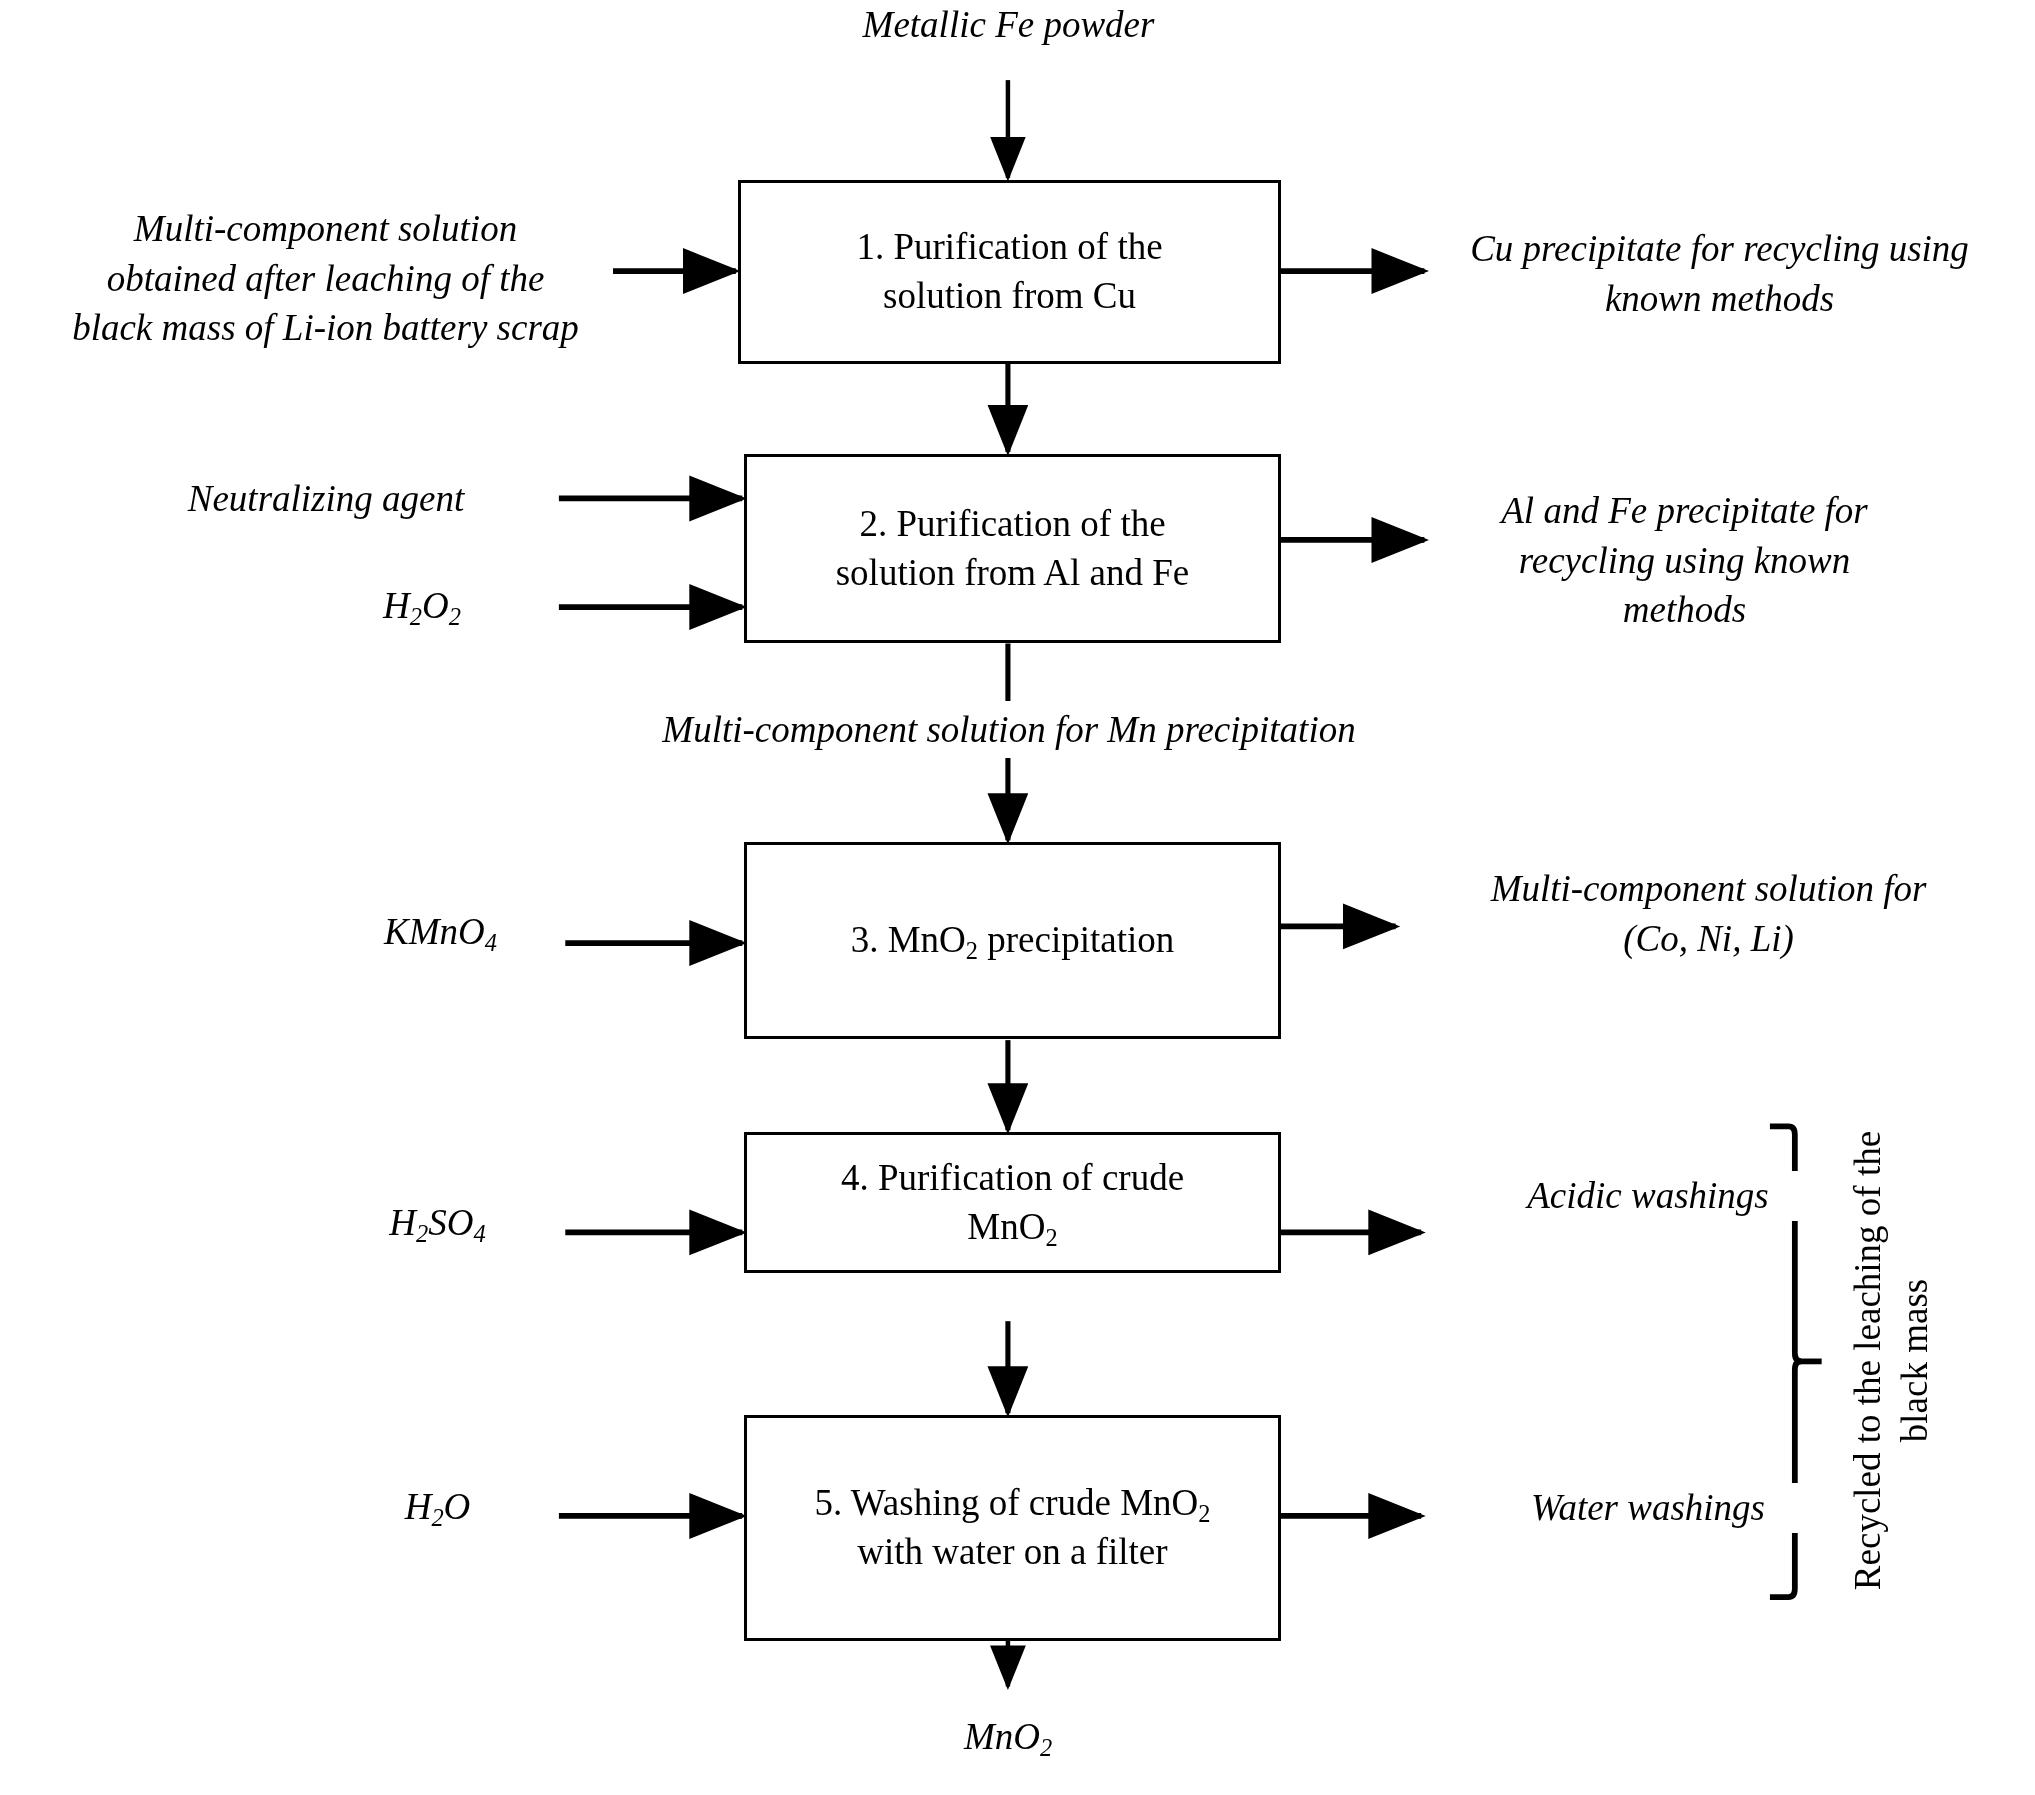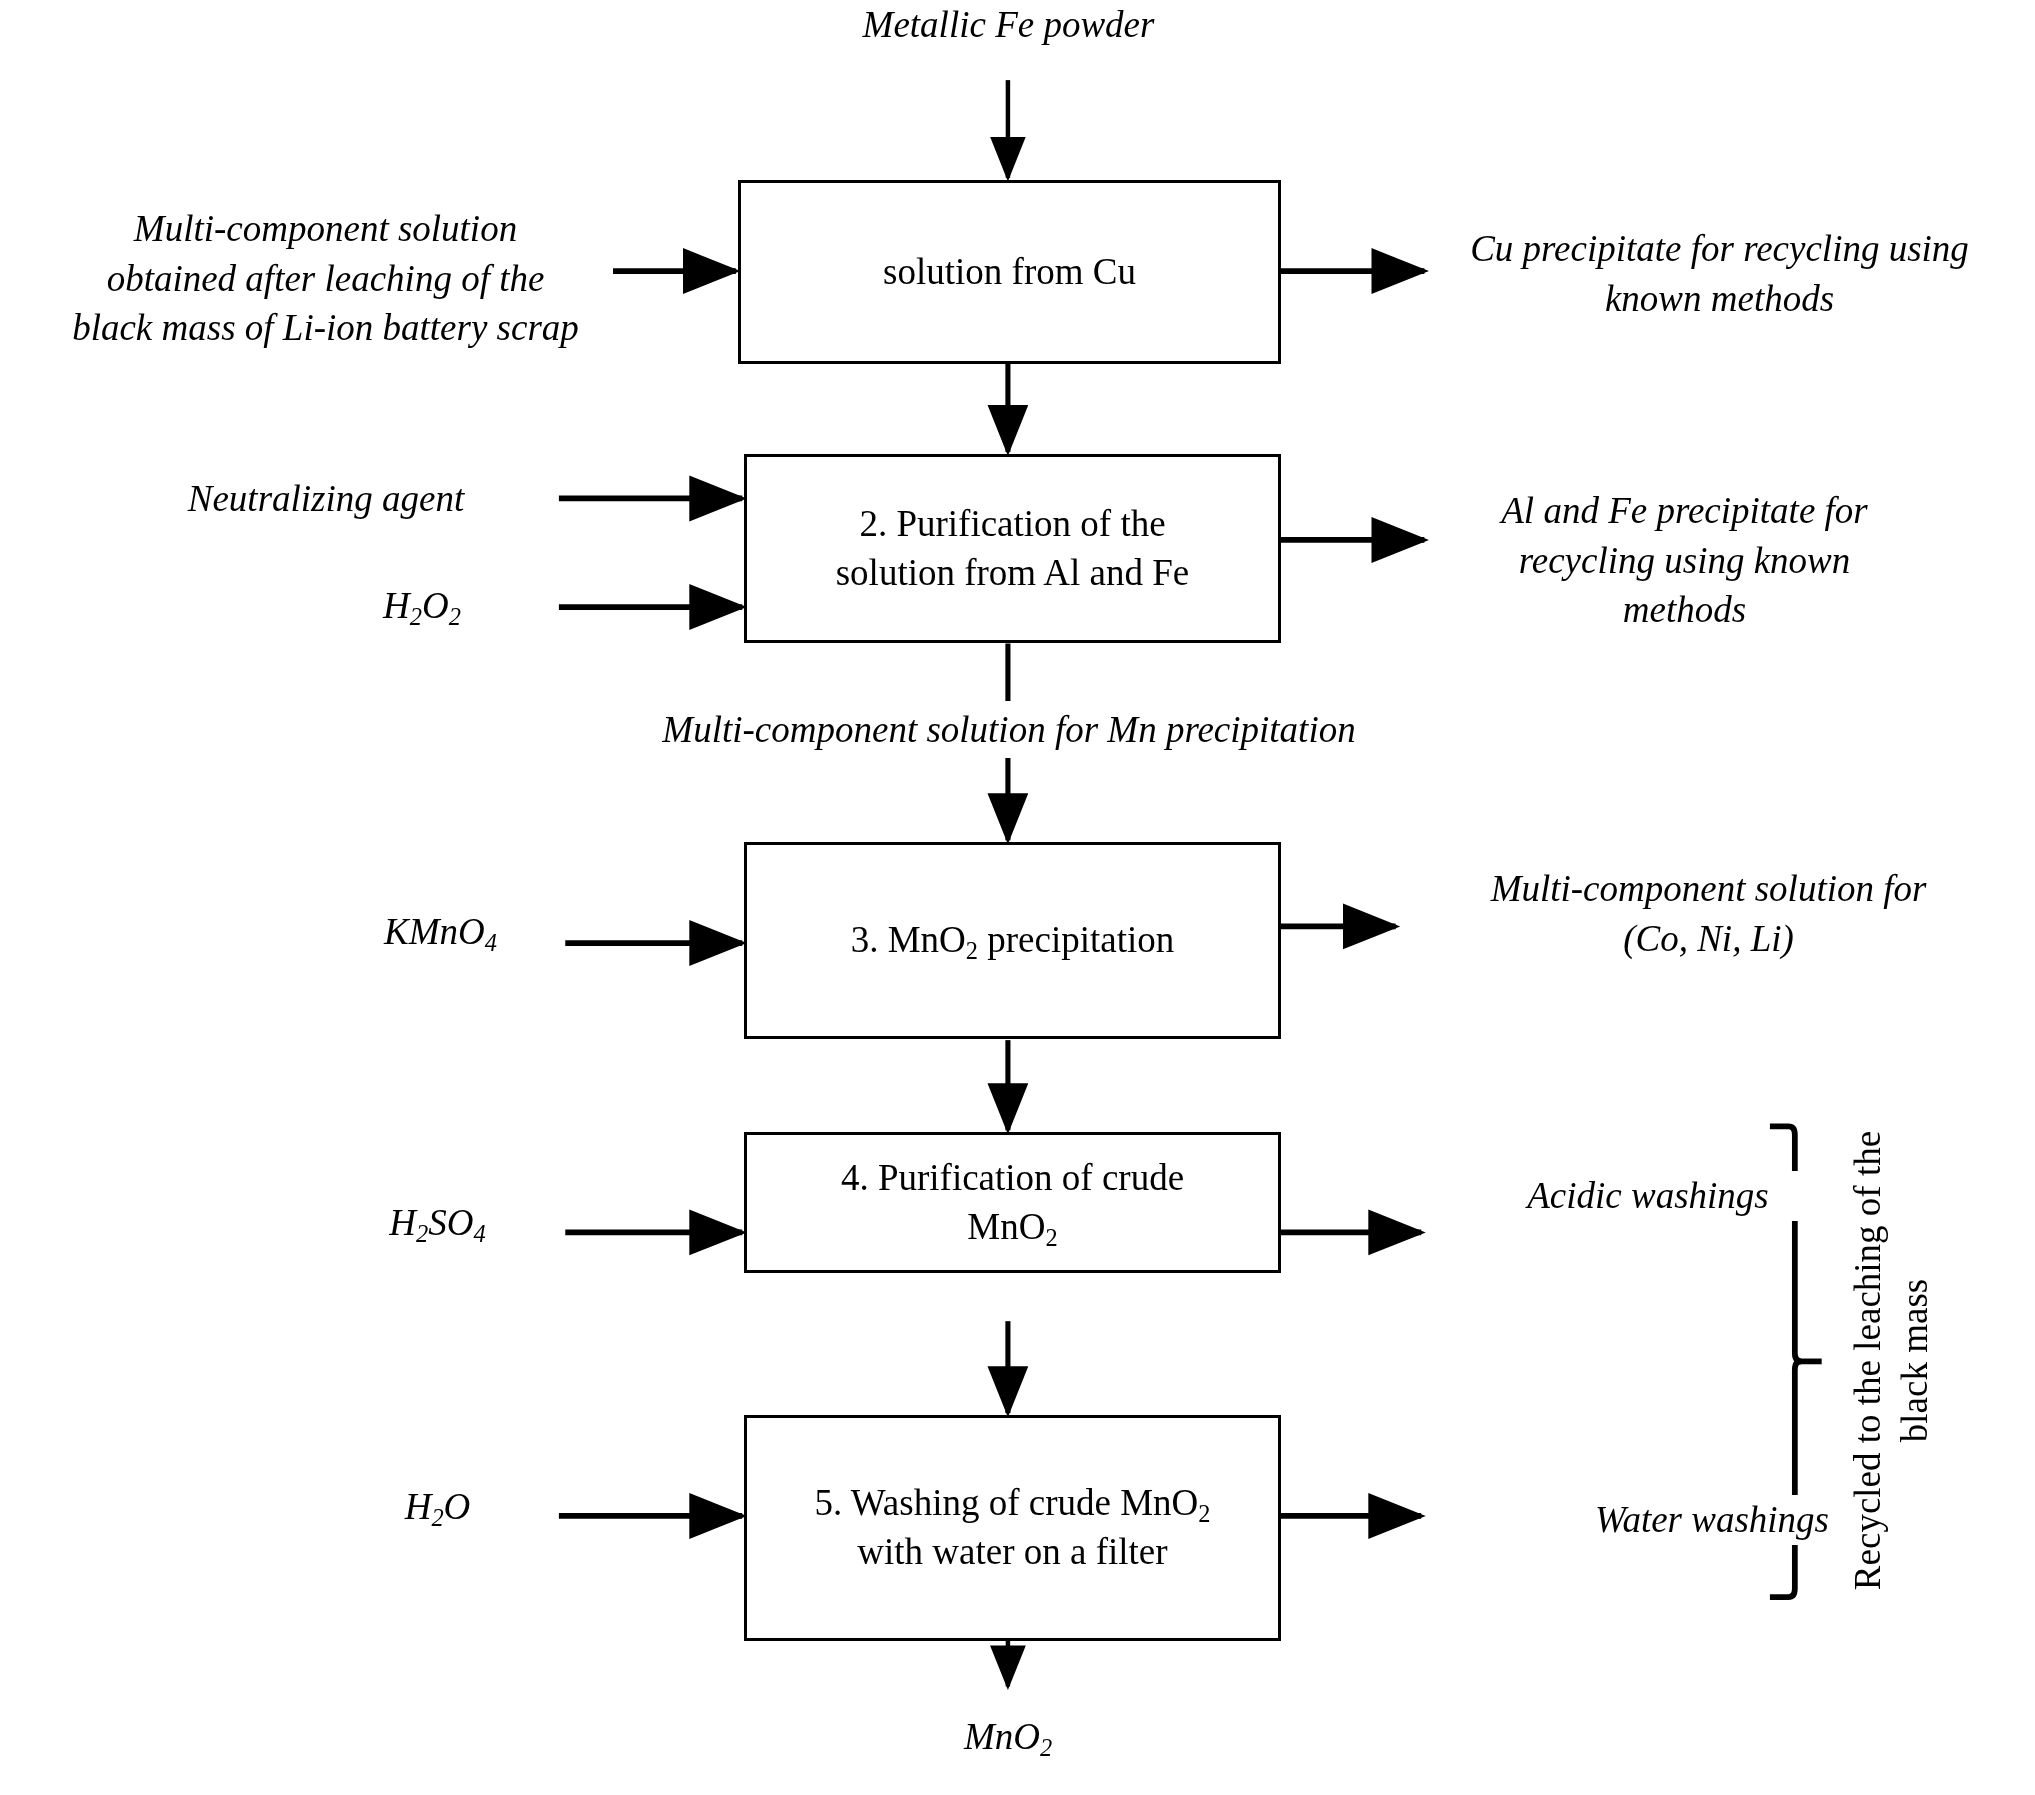--- a/index.html
+++ b/index.html
@@ -118,20 +118,21 @@
   </div>
 
   <div class="lbl wrap" style="left:38px; top:204px; width:575px;">
     <div>Multi-component solution</div>
     <div>obtained after leaching of the</div>
     <div>black mass of Li-ion battery scrap</div>
   </div>
 
   <div class="box" style="left:738px; top:180px; width:543px; height:184px;">
     <div>
+      <div>1. Purification of the</div>
       <div>solution from Cu</div>
     </div>
   </div>
 
   <div class="lbl wrap" style="left:1432px; top:224px; width:575px;">
     <div>Cu precipitate for recycling using</div>
     <div>known methods</div>
   </div>
 
   <div class="lbl" style="left:115px; top:474px; width:422px;">
@@ -191,21 +192,21 @@
     <span><span>H</span><sub>2</sub><span>O</span></span>
   </div>
 
   <div class="box" style="left:744px; top:1415px; width:537px; height:226px;">
     <div>
       <div><span>5. Washing of crude MnO</span><sub>2</sub></div>
       <div>with water on a filter</div>
     </div>
   </div>
 
-  <div class="lbl" style="left:1495px; top:1483px; width:434px;margin-top:12px;">
+  <div class="lbl" style="left:1431px; top:1483px; width:434px;">
     <span>Water washings</span>
   </div>
 
   <div class="lbl" style="left:880px; top:1712px; width:256px;">
     <span><span>MnO</span><sub>2</sub></span>
   </div>
 
   <div class="rot" style="left:1655px; top:1124px; width:473px; height:473px; line-height:1.25;
               display:flex; align-items:center; justify-content:center;">
     <div style="width:473px;">

